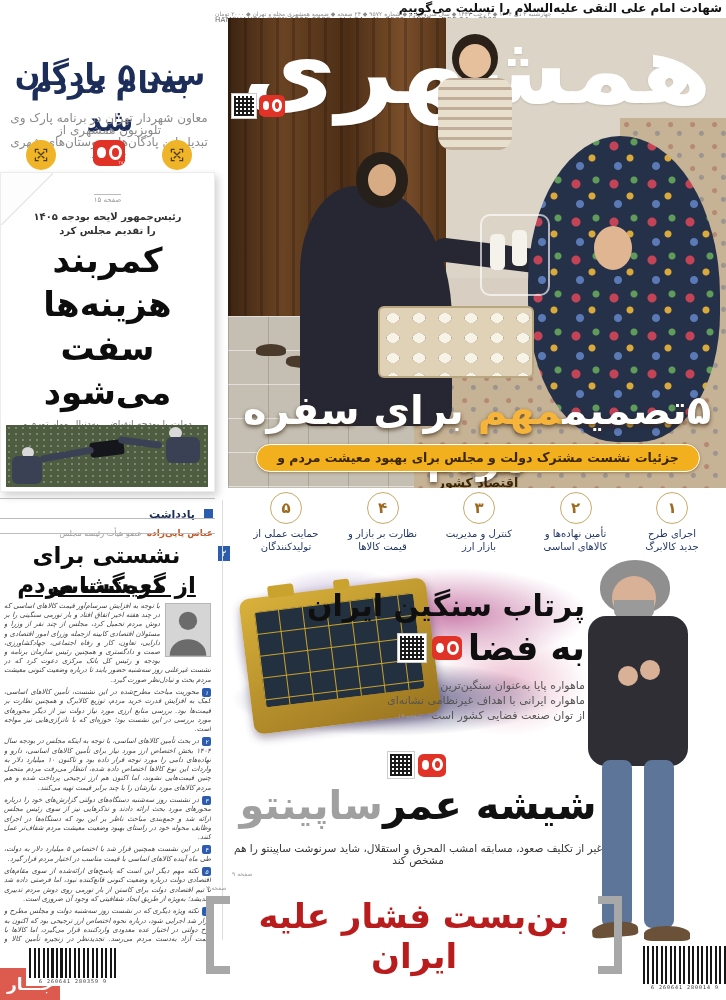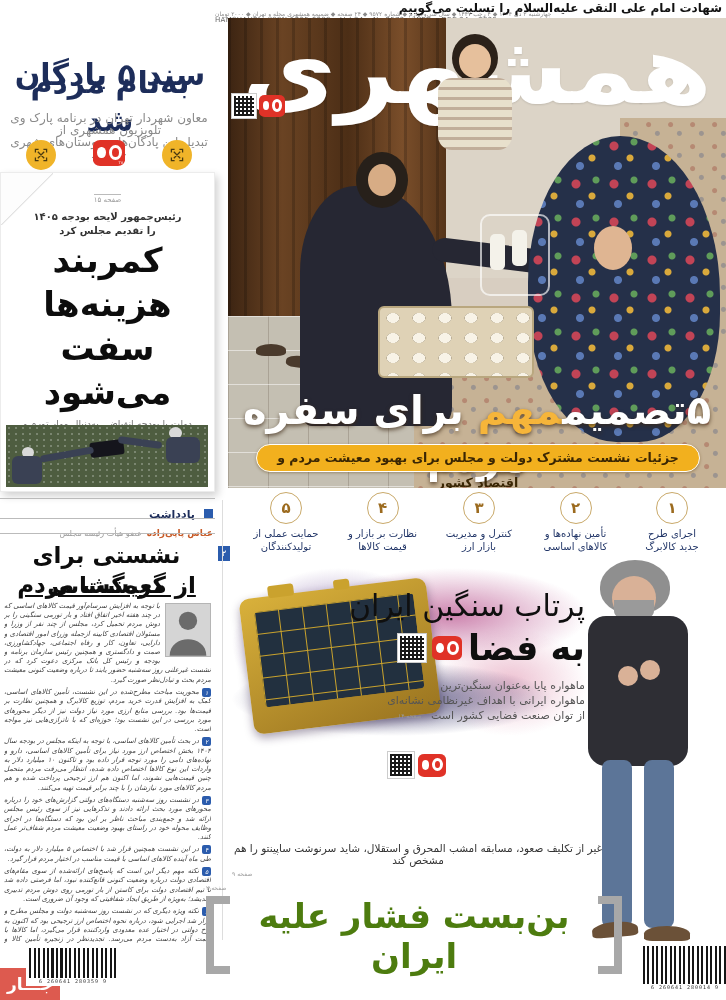--- a/index.html
+++ b/index.html
@@ -132,21 +132,21 @@
     radial-gradient(closest-side at 30% 45%,rgba(122,88,160,.9),transparent),
     radial-gradient(closest-side at 62% 28%,rgba(196,110,160,.85),transparent),
     radial-gradient(closest-side at 45% 78%,rgba(58,56,108,.85),transparent),
     radial-gradient(closest-side at 78% 68%,rgba(222,142,172,.55),transparent);}
   .sat-body{left:14px;top:20px;width:188px;height:136px;transform:rotate(-7deg);
     background:linear-gradient(160deg,#d9b13b,#9a7420);border-radius:10px;box-shadow:0 4px 10px rgba(40,20,60,.4);}
   .sat-panel{position:absolute;left:14px;top:14px;right:14px;bottom:26px;background:#22303f;
     background-image:linear-gradient(#c9a22c 1.5px,transparent 1.5px),linear-gradient(90deg,#c9a22c 1.5px,transparent 1.5px);
     background-size:24px 22px;border-radius:4px;}
   .sat-ant{position:absolute;background:#caa22e;}
-  .sat-h1{font-size:30px;font-weight:400;color:#0f0f0f;}
+  .sat-h1{font-size:30px;font-weight:700;color:#0f0f0f;}
   .sat-h2{font-size:35px;font-weight:900;color:#0f0f0f;}
   .sat-sub{font-size:11px;line-height:15px;color:#555;}
 
   
   .sap-h{font-size:40px;font-weight:900;color:#111;}
   .sap-gray{color:#a0a0a0;}
   .sap-sub{font-size:10.5px;color:#333;}
 
   
   .man2-hair{left:40px;top:0;width:70px;height:54px;background:#8f8f8f;border-radius:50% 50% 45% 45%;}
@@ -154,21 +154,21 @@
   .man2-beard{left:54px;top:40px;width:40px;height:22px;background:#9a9a9a;border-radius:0 0 50% 50%;}
   .man2-torso{left:28px;top:56px;width:100px;height:150px;background:#2e2e34;border-radius:18px;}
   .man2-hand{position:absolute;width:20px;height:20px;background:#d9b197;border-radius:50%;}
   .man2-leg{position:absolute;width:30px;height:168px;background:#5c7598;border-radius:8px;}
   .man2-shoe{position:absolute;width:46px;height:15px;background:#6b5138;border-radius:55% 55% 20% 20%;}
 
   
   .brk{width:16px;height:62px;}
   .brk-l{border-left:8px solid #a8a8a8;border-top:8px solid #a8a8a8;border-bottom:8px solid #a8a8a8;}
   .brk-r{border-right:8px solid #a8a8a8;border-top:8px solid #a8a8a8;border-bottom:8px solid #a8a8a8;}
-  .dl-h{font-size:34px;font-weight:900;color:#4d7c0f;}
+  .dl-h{font-size:34px;font-weight:900;color:#b91c1c;}
   .dl-sub{font-size:11.5px;color:#222;}
   .vdivider{width:1px;background:#ddd;}
 </style>
 </head>
 <body>
 
 <div id="page">
 
   <div class="abs top-eng" style="left:215px;top:16px;">HAMSHAHRI • ISSN 1735-6388 • Vol.34 • No.9572 • WED • DEC.24 • 2025</div>
   <div class="abs top-date rtl" style="left:215px;top:10px;">چهارشنبه ۳ دی ۱۴۰۴ ◆ ۴ رجب ۱۴۴۷ ◆ سال سی‌وچهارم ◆ شماره ۹۵۷۲ ◆ ۲۴ صفحه ◆ ضمیمه همشهری محله و تهران ◆ ۲۰۰۰ تومان</div>
@@ -388,20 +388,23 @@
     <div class="bc-digits">6 260641 280014 9</div>
   </div>
 
   <div class="abs" style="left:388px;top:752px;display:flex;gap:4px;align-items:center;">
     <span class="qr" style="width:22px;height:22px;"></span>
     <span class="tvlogo" style="width:28px;height:23px;">
         <span class="d1"></span>
         <span class="d2"></span>
       </span>
   </div>
+  <div class="abs sap-h rtl ctr" style="left:238px;top:782px;width:360px;">
+    <span>شیشه عمر</span><span class="sap-gray">ساپینتو</span>
+  </div>
   <div class="abs sap-sub rtl ctr" style="left:230px;top:842px;width:376px;">غیر از تکلیف صعود، مسابقه امشب المحرق و استقلال، شاید سرنوشت ساپینتو را هم مشخص کند</div>
   <div class="abs pgref rtl" style="left:232px;top:870px;">صفحه ۹</div>
 
   <div class="abs pgref rtl" style="left:206px;top:884px;">صفحه ۲</div>
   <div class="abs brk brk-l" style="left:206px;top:896px;"></div>
   <div class="abs brk brk-r" style="left:598px;top:896px;"></div>
   <div class="abs dl-h rtl ctr" style="left:236px;top:896px;width:356px;">بن‌بست فشار علیه ایران</div>
 
 </div>
 

